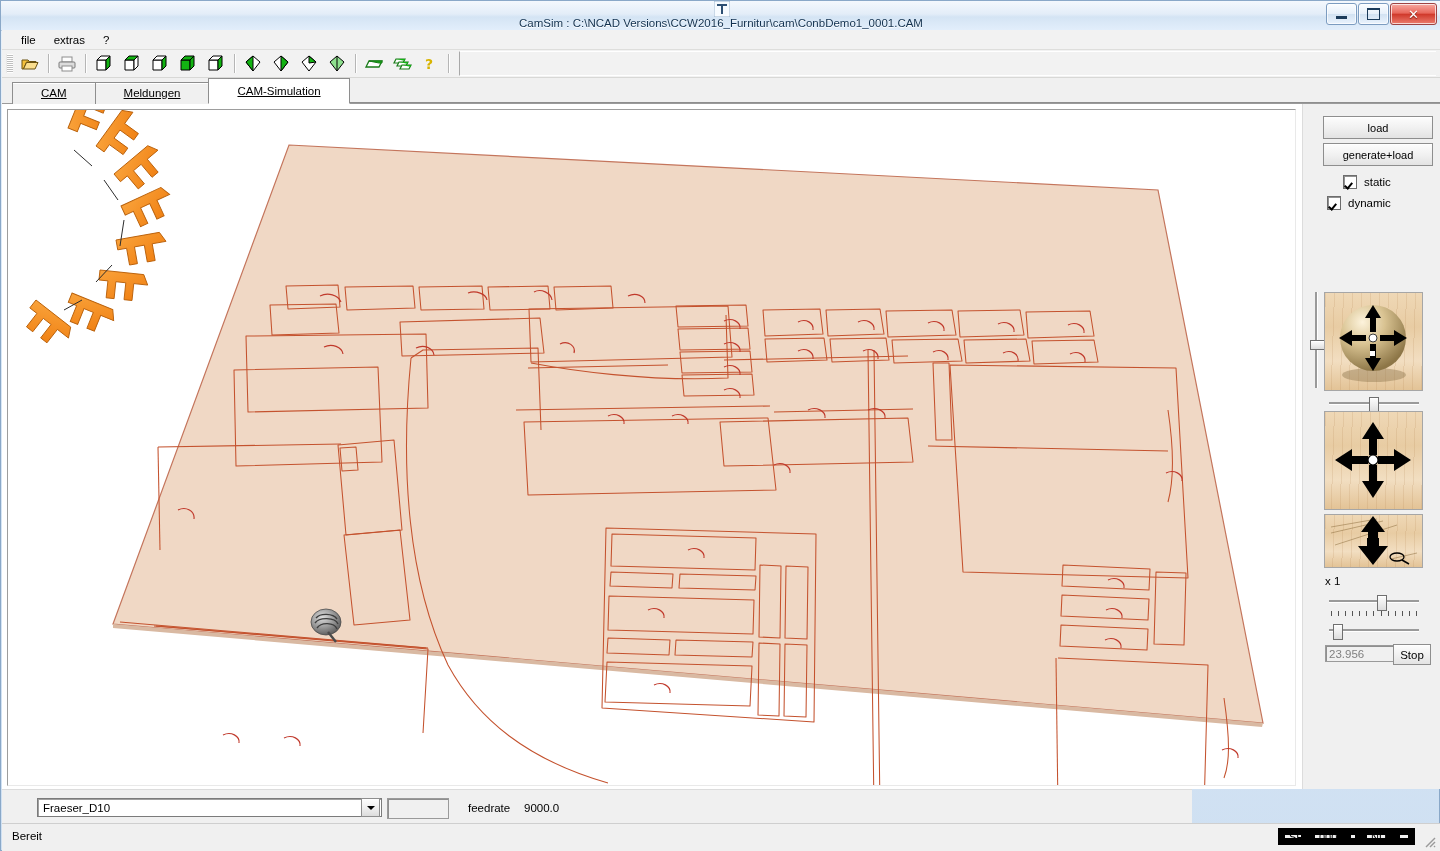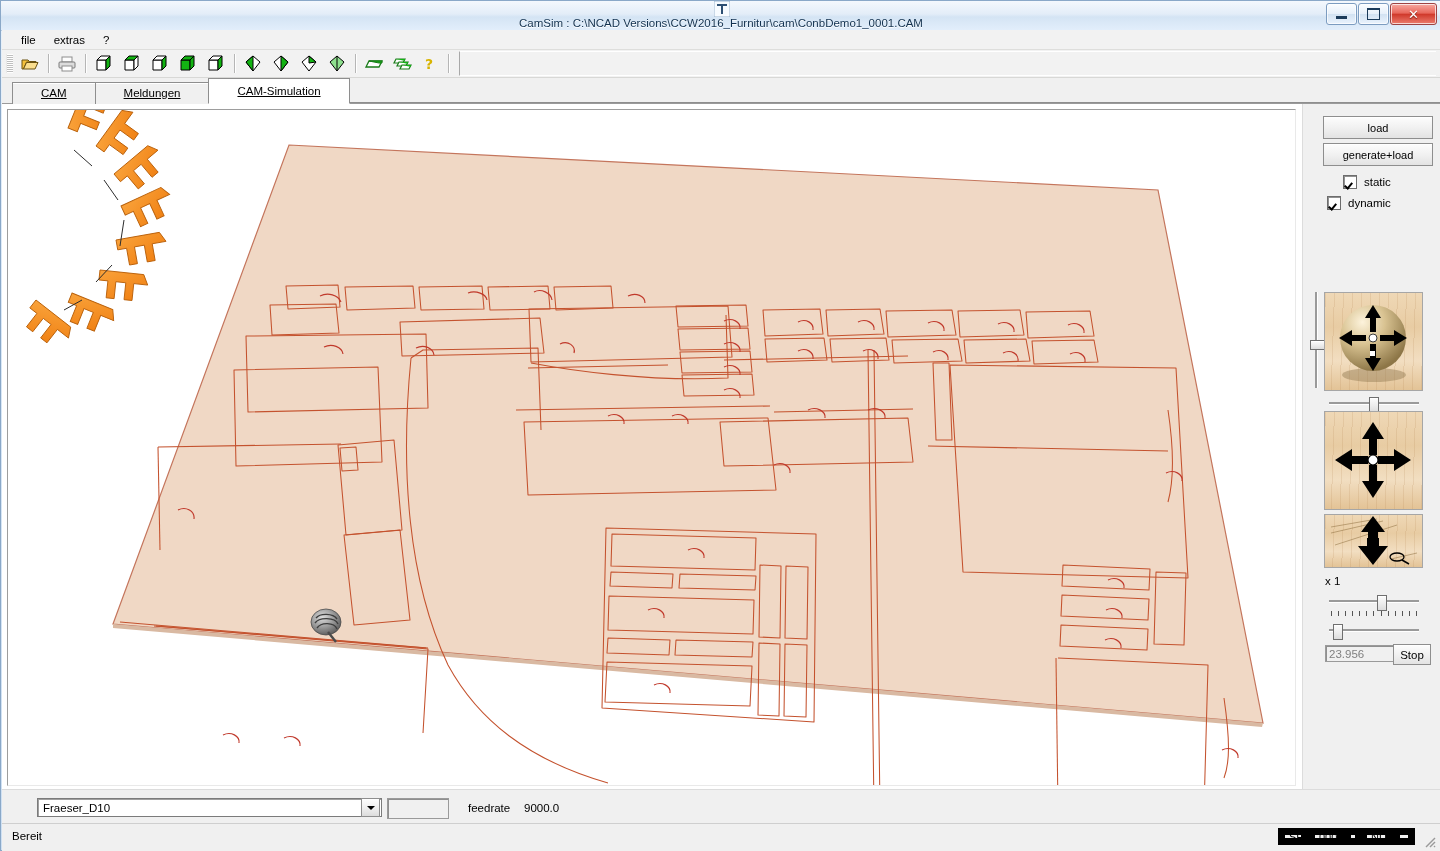--- a/index.html
+++ b/index.html
@@ -188,21 +188,21 @@
   }
   #stop-btn {
     position:absolute; width:36px; height:19px; font-size:11.5px; color:#000;
     background: linear-gradient(180deg,#fdfdfd 0%, #f1f1f1 50%, #e3e3e3 100%);
     border:1px solid #8e8e8e; box-shadow: inset 0 1px 0 #ffffff;
     display:flex; align-items:center; justify-content:center;
   }
 
   
   #bottombar {
-    position:absolute; left:1px; top:788px; width:1438px; height:34px;
+    position:absolute; left:1px; top:788px; width:1190px; height:34px;
     background:#f0f0f0;
     border-top:1px solid #dcdcdc;
     display:flex; align-items:center;
   }
   #tool-combo {
     position:absolute; left:35px; top:8px; width:345px; height:19px;
     background:#ffffff; border:1px solid #7b7b7b;
     box-shadow: inset 1px 1px 0 #a0a0a0;
     display:flex; align-items:center; box-sizing:border-box;
   }

